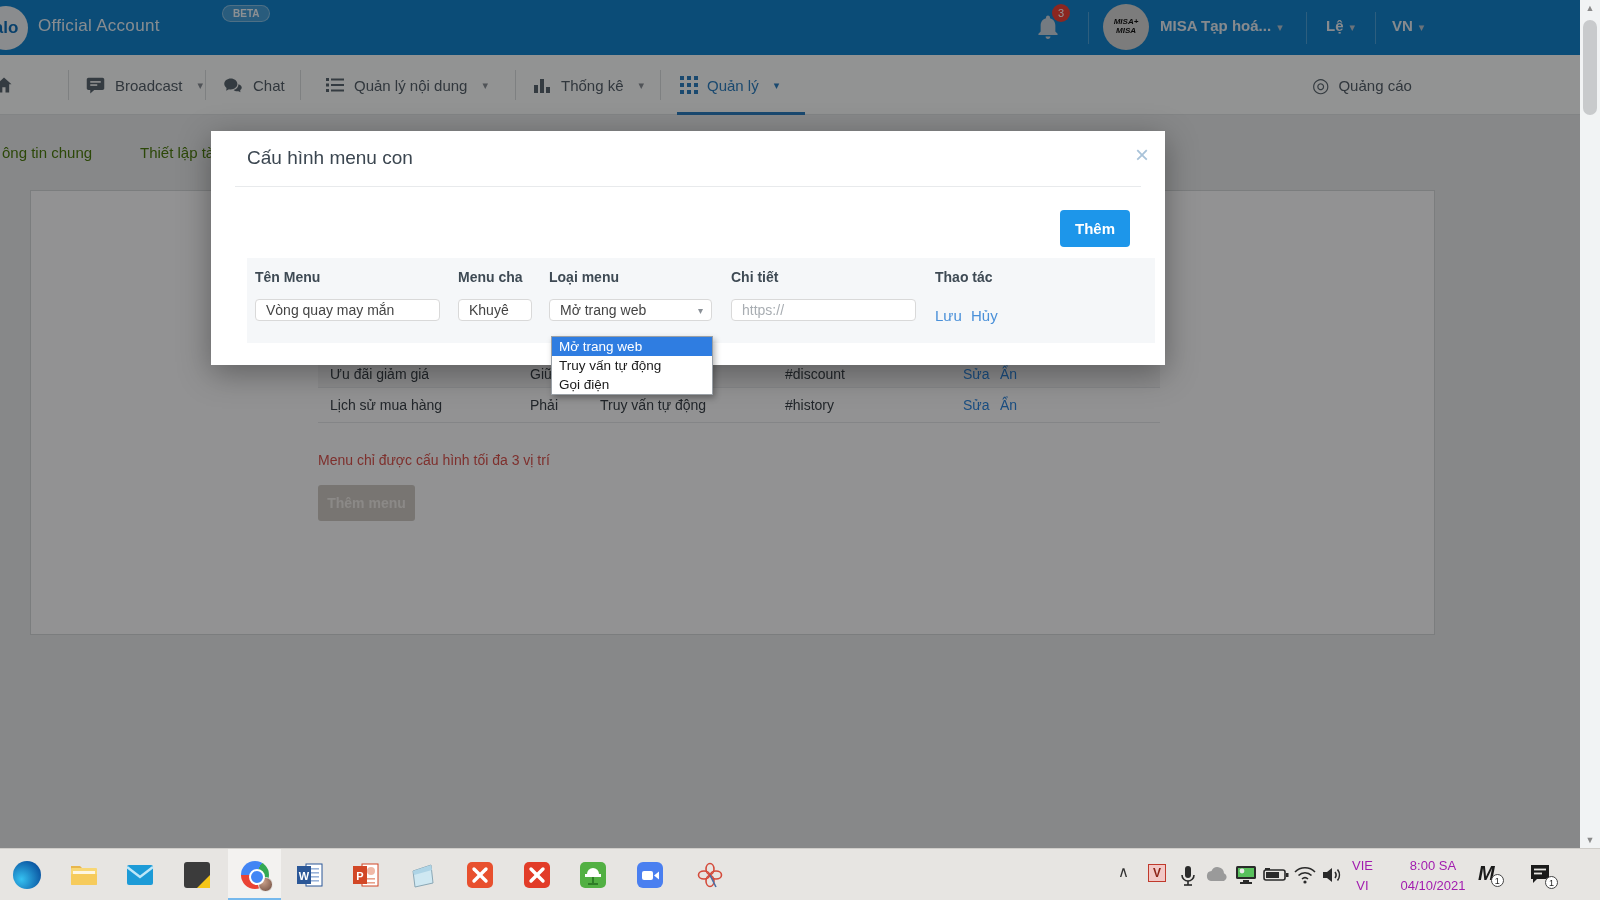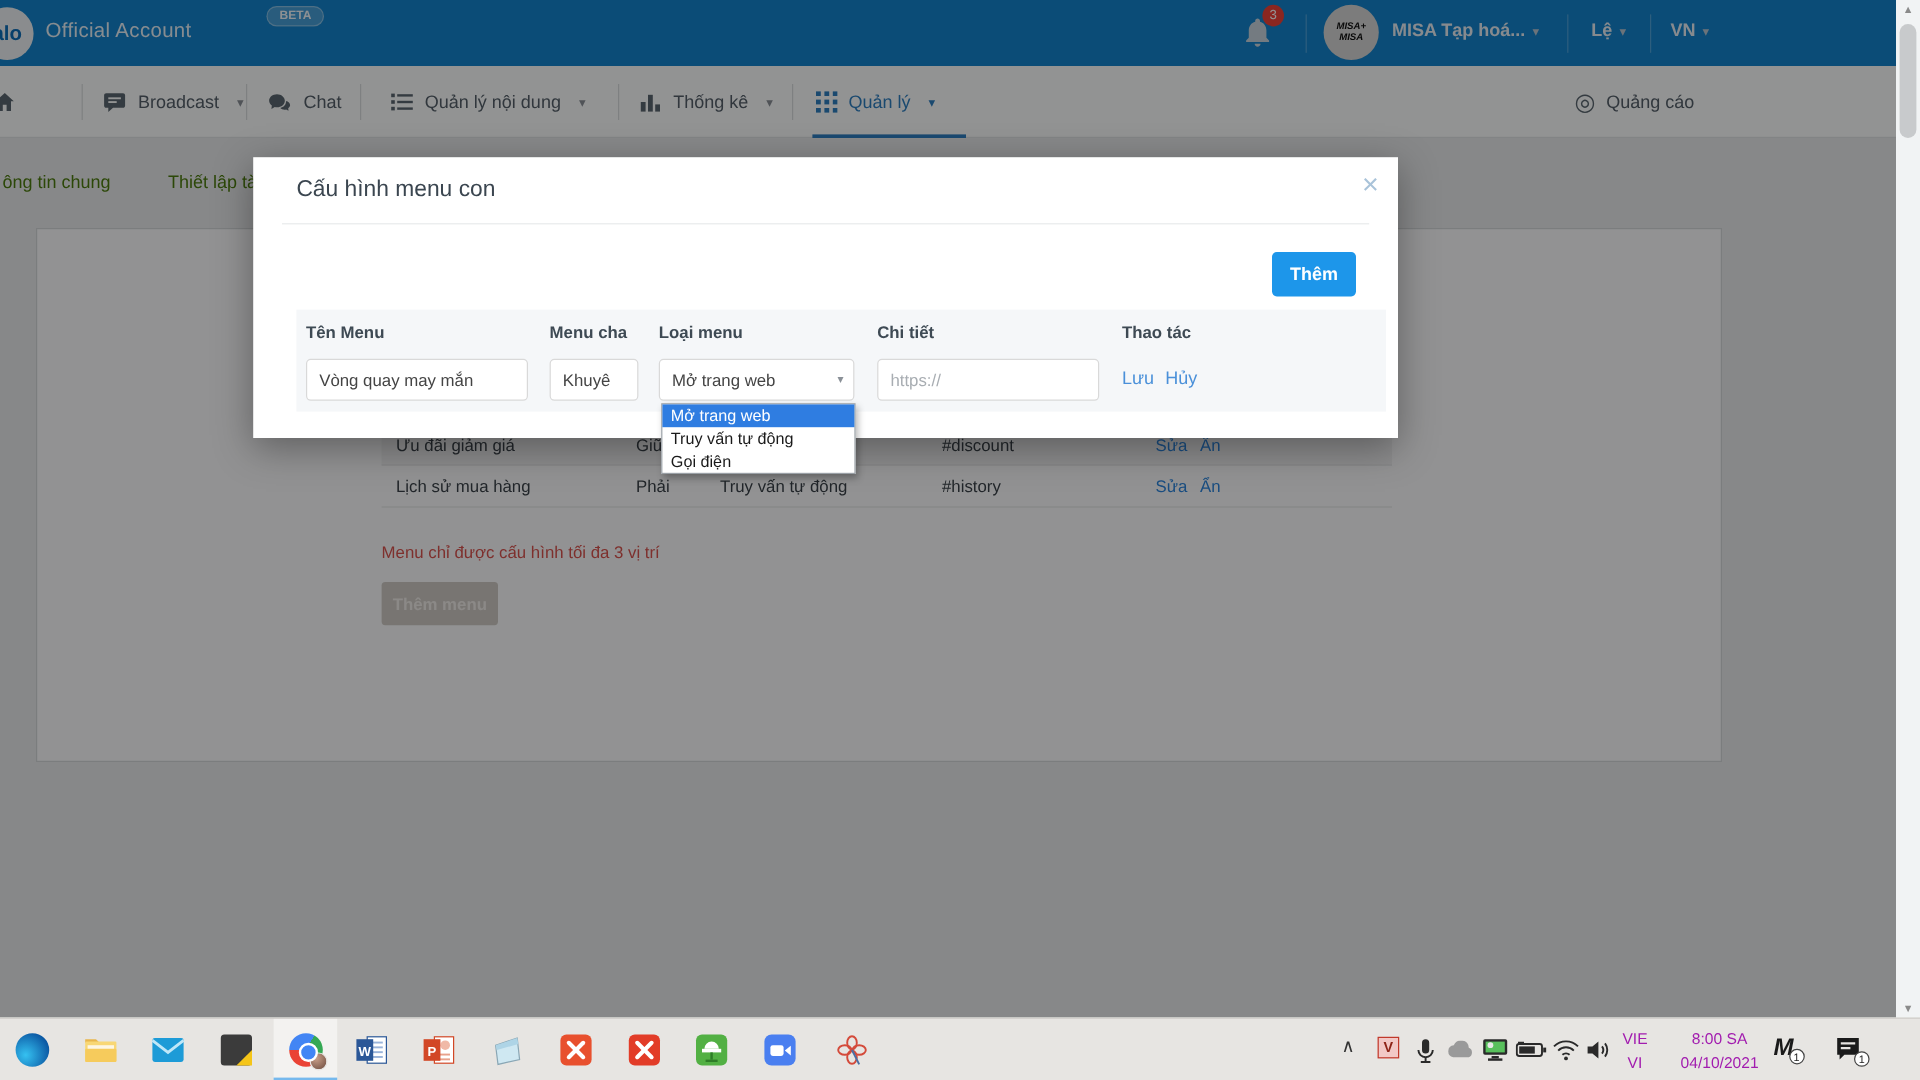--- a/index.html
+++ b/index.html
@@ -31,21 +31,21 @@
   .nav-underline { position:absolute; left:677px; top:57px; width:128px; height:3px; background:#2d7fc1; }
   .icon-svg { display:block; }
 
   
   .tab-strip { position:absolute; left:0; top:115px; width:1580px; height:75px; z-index:1; }
   .sub-tab { position:absolute; top:29px; font-size:15px; color:#4d7c0f; white-space:nowrap; }
 
   
   .card { position:absolute; left:30px; top:190px; width:1405px; height:445px; background:#fbfcfd; border:1px solid #d5d8da; z-index:1; }
   .t-row { position:absolute; left:318px; width:842px; height:35px; border-bottom:1px solid #e4e6e8; font-size:14px; color:#3c434a; z-index:1; }
-  .t-row.first { border-top:1px solid #6d28d9; background:#f1f2f3; }
+  .t-row.first { border-top:4px solid #6d28d9; background:#f1f2f3; }
   .t-cell { position:absolute; top:9px; white-space:nowrap; }
   .link { color:#2e86de; cursor:pointer; }
   .warning-text { position:absolute; left:318px; top:452px; color:#d9534f; font-size:14px; z-index:1; }
   .btn-disabled { position:absolute; left:318px; top:485px; width:97px; height:36px; background:#cfcac5; color:#f0ece8;
     border:none; border-radius:3px; font-size:14px; font-weight:bold; z-index:1; }
   .btn-usev1 { position:absolute; left:607px; top:543px; width:333px; height:36px; background:#1f97dd; color:#fff;
     border:none; border-radius:4px; font-size:15px; font-weight:bold; z-index:1; }
 
   
   .overlay { position:absolute; left:0; top:0; width:1580px; height:848px; background:rgba(0,0,0,.42); z-index:5; pointer-events:none; }
@@ -53,21 +53,21 @@
   
   .modal { position:absolute; left:211px; top:131px; width:954px; height:234px; background:#fff; z-index:10;
     box-shadow:0 8px 30px rgba(0,0,0,.35); }
   .modal-title { position:absolute; left:36px; top:16px; font-size:19px; color:#3b4650; }
   .modal-close { position:absolute; right:16px; top:12px; font-size:24px; color:#a9c3d9; cursor:pointer; line-height:1; }
   .modal-sep { position:absolute; left:24px; right:24px; top:55px; height:1px; background:#e8eaec; }
   .btn-add { position:absolute; left:849px; top:79px; width:70px; height:37px; background:#1d96ea; color:#fff;
     border:none; border-radius:4px; font-size:15px; font-weight:bold; }
   .form-strip { position:absolute; left:36px; top:127px; width:908px; height:85px; background:#f5f7f9; }
   .col-head { position:absolute; top:11px; font-size:14px; font-weight:bold; color:#3e4a54; }
-  .f-box { position:absolute; top:41px; height:35px; background:#fff; border:1px solid #d9d9d9; border-radius:4px;
+  .f-box { position:absolute; top:41px; height:22px; background:#fff; border:1px solid #d9d9d9; border-radius:4px;
     font-size:14px; color:#444; padding:0 10px; display:flex; align-items:center; overflow:hidden; white-space:nowrap; }
   input.f-box { display:block; padding:0 10px; }
   input.f-box::placeholder { color:#a8adb2; }
   .sel-caret { position:absolute; right:8px; color:#8a9097; font-size:10px; }
   .form-link { position:absolute; top:49px; font-size:15px; color:#4a90d9; cursor:pointer; }
 
   
   .dropdown { position:absolute; left:551px; top:336px; width:162px; background:#fff; border:1px solid #9aa0a6;
     box-shadow:2px 3px 6px rgba(0,0,0,.3); z-index:20; font-size:13.5px; color:#1a1a1a; }
   .dd-opt { height:19px; line-height:19px; padding:0 7px; white-space:nowrap; overflow:hidden; }

